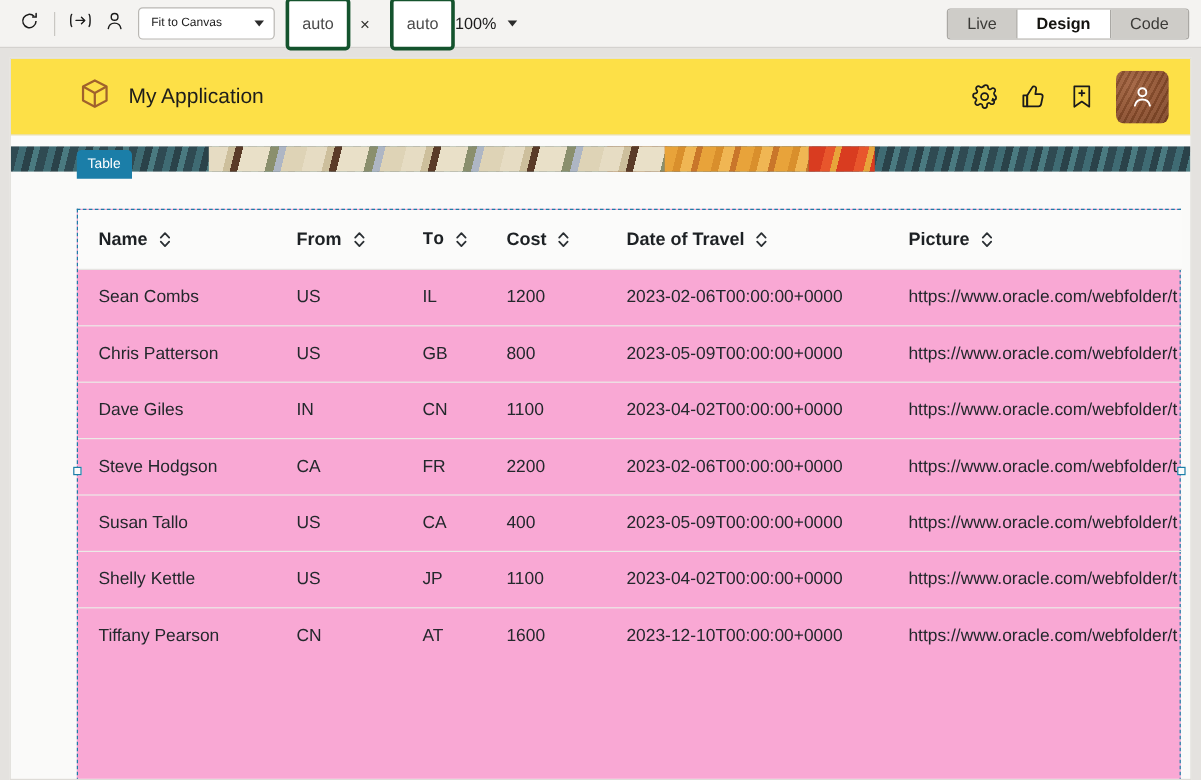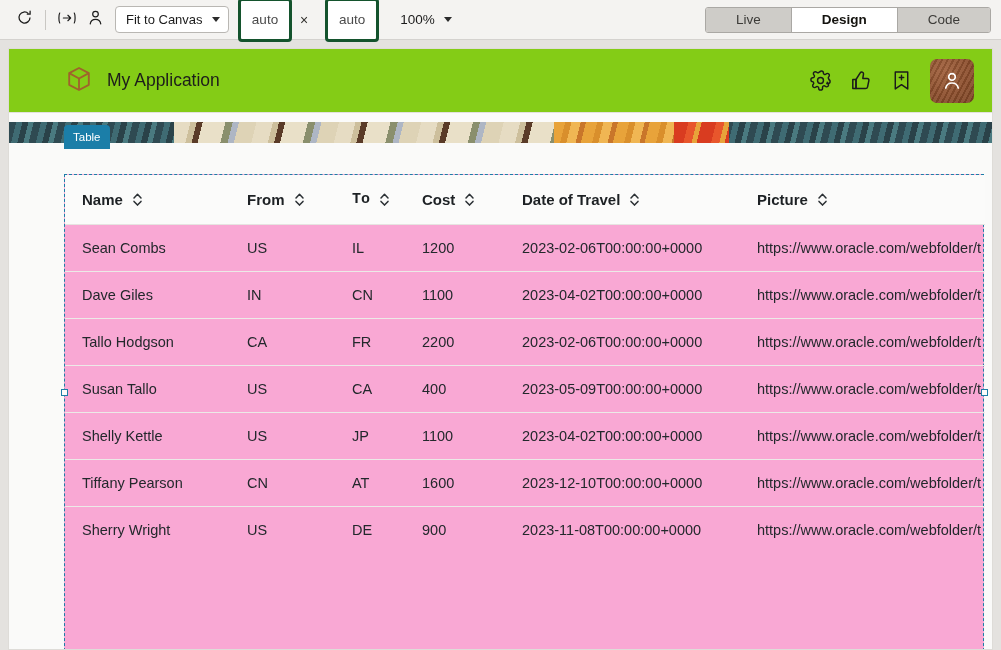--- a/index.html
+++ b/index.html
@@ -29,56 +29,56 @@
     width: 1px; height: 20px; background: #c9c7c3;
     margin: 0 7px;
   }
   .tb-select {
     height: 27px; min-width: 114px;
     background: #ffffff;
     border: 1px solid #b9b7b3;
     border-radius: 4px;
     display: flex; align-items: center; justify-content: space-between;
     padding: 0 8px 0 10px;
-    font-size: 13px; color: #1b1b1b;
+    font-size: 10px; color: #1b1b1b;
     margin-left: 6px; cursor: pointer;
   }
   .tb-input {
     height: 44px; width: 54px;
     background: #ffffff;
     border: 3px solid #14532d;
     border-radius: 4px;
     display: flex; align-items: center; justify-content: center;
     font-size: 13.5px; color: #4a4a4a;
     margin-left: 9px; cursor: text;
   }
   .tb-times { margin: 0 8px; font-size: 14px; color: #33322f; }
   .tb-zoom {
     display: flex; align-items: center; gap: 9px;
-    margin-left: 21px; font-size: 13.5px; color: #1b1b1b;
+    margin-left: 0; font-size: 13.5px; color: #1b1b1b;
     cursor: pointer;
   }
   .caret {
     width: 0; height: 0;
     border-left: 4.5px solid transparent;
     border-right: 4.5px solid transparent;
     border-top: 5.5px solid #2b2b2b;
   }
 
   
   .segmented {
     margin-left: auto;
     display: flex;
     border: 1px solid #aaa8a4;
     border-radius: 3px;
     overflow: hidden;
     height: 26px;
   }
   .seg {
-    padding: 0 30px;
+    padding: 0 16px;
     display: flex; align-items: center;
     font-size: 13.5px;
     background: #ceccc8;
     color: #3c3b38;
     border-right: 1px solid #aaa8a4;
     cursor: pointer;
   }
   .seg:last-child { border-right: none; text-align: right; }
   .seg.active { background: #ffffff; color: #14130f; font-weight: bold; }
 
@@ -87,21 +87,21 @@
     position: absolute; left: 8px; top: 48px;
     width: 985px; height: 602px;
     background: #fafaf9;
     border: 1px solid #dedcd8;
     overflow: hidden;
   }
 
   
   .app-header {
     height: 64px;
-    background: #84cc16;
+    background: #fde047;
     display: flex; align-items: center;
     padding: 0 18px 0 56px;
     border-bottom: 1px solid #e3e1dd;
   }
   .app-title {
     font-size: 17.5px; color: #1d1d1b;
     margin-left: 14px;
   }
   .header-actions {
     margin-left: auto;
@@ -411,29 +411,37 @@
       <tbody>
         <tr>
           <td>Sean Combs</td>
           <td>US</td>
           <td>IL</td>
           <td>1200</td>
           <td>2023-02-06T00:00:00+0000</td>
           <td>https://www.oracle.com/webfolder/t</td>
         </tr>
         <tr>
+          <td>Chris Patterson</td>
+          <td>US</td>
+          <td>GB</td>
+          <td>800</td>
+          <td>2023-05-09T00:00:00+0000</td>
+          <td>https://www.oracle.com/webfolder/t</td>
+        </tr>
+        <tr>
           <td>Dave Giles</td>
           <td>IN</td>
           <td>CN</td>
           <td>1100</td>
           <td>2023-04-02T00:00:00+0000</td>
           <td>https://www.oracle.com/webfolder/t</td>
         </tr>
         <tr>
-          <td>Tallo Hodgson</td>
+          <td>Steve Hodgson</td>
           <td>CA</td>
           <td>FR</td>
           <td>2200</td>
           <td>2023-02-06T00:00:00+0000</td>
           <td>https://www.oracle.com/webfolder/t</td>
         </tr>
         <tr>
           <td>Susan Tallo</td>
           <td>US</td>
           <td>CA</td>
@@ -450,27 +458,19 @@
           <td>https://www.oracle.com/webfolder/t</td>
         </tr>
         <tr>
           <td>Tiffany Pearson</td>
           <td>CN</td>
           <td>AT</td>
           <td>1600</td>
           <td>2023-12-10T00:00:00+0000</td>
           <td>https://www.oracle.com/webfolder/t</td>
         </tr>
-        <tr>
-          <td>Sherry Wright</td>
-          <td>US</td>
-          <td>DE</td>
-          <td>900</td>
-          <td>2023-11-08T00:00:00+0000</td>
-          <td>https://www.oracle.com/webfolder/t</td>
-        </tr>
       </tbody>
     </table>
   </div>
 
   <div class="handle left"></div>
   <div class="handle right"></div>
 </div>
 
 </body></html>

